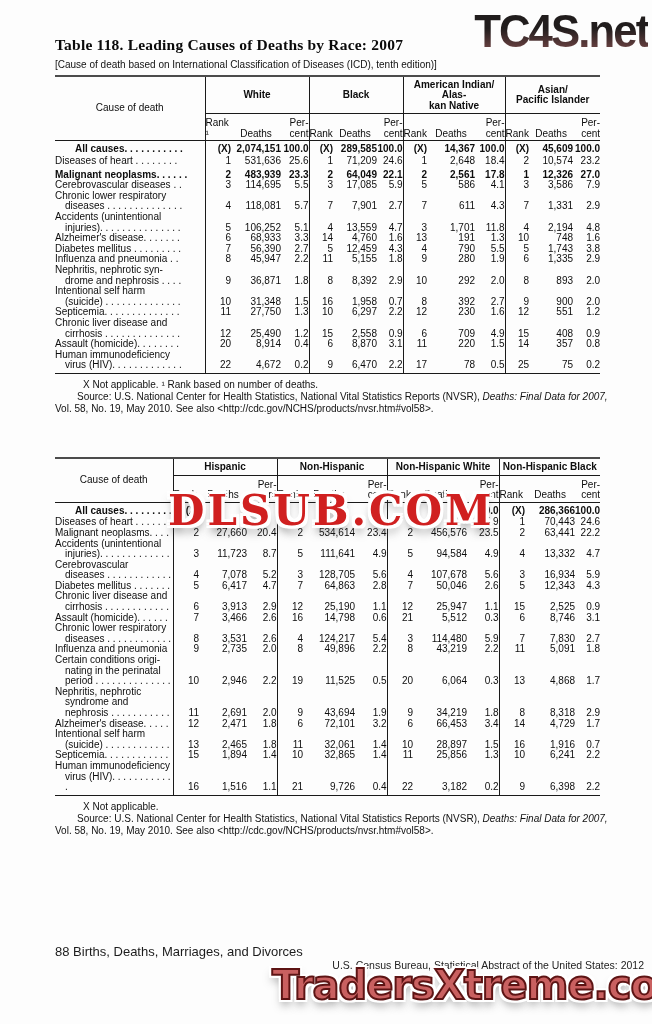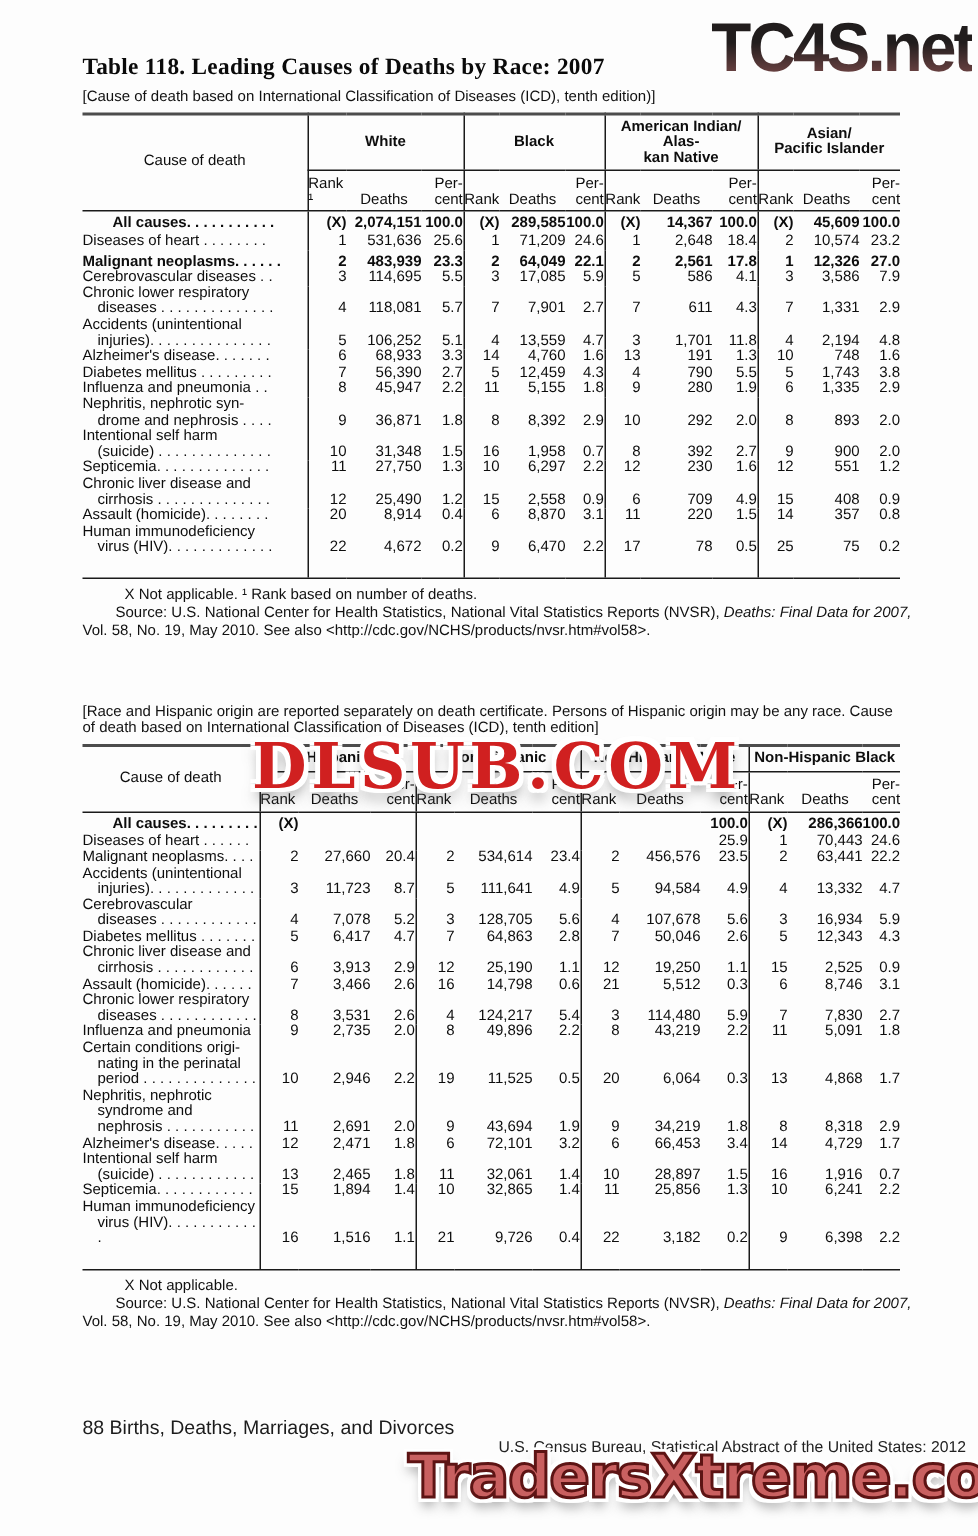--- a/index.html
+++ b/index.html
@@ -21,21 +21,21 @@
   .h-rank{text-align:left;padding-left:3px;border-left:1px solid #1a1a1a;}
   .h-deaths{text-align:center;}
   .h-pct{text-align:right;padding-right:3px;}
   tbody td{vertical-align:bottom;}
   .c-cause{padding-left:2px;margin-left:40px;}
   .c-rank{text-align:right;padding-right:2px;border-left:1px solid #1a1a1a;}
   .c-deaths{text-align:right;padding-right:4px;}
   .c-pct{text-align:right;padding-right:3px;}
   tr.bold-row td{font-weight:bold;padding-top:3px;padding-bottom:1px;}
   tr.gap td{padding-top:3px;font-weight:bold;}
-  tbody tr:last-child td{border-bottom:1px solid #1a1a1a;padding-bottom:14px;}
+  tbody tr:last-child td{border-bottom:1px solid #1a1a1a;padding-bottom:2px;}
   tr.bold-row .c-cause{padding-left:20px;}
   .lbl-cont{padding-left:10px;}
 
   .footnote{font-size:10px;margin:5px 0 1px;padding-left:28px;}
   .source{font-size:10px;line-height:12px;margin:0;}
   .source .l1{text-indent:22px;white-space:nowrap;}
   .src-italic{font-style:italic;}
   .spacer{height:42px;}
 
   .footer-left{position:absolute;left:55px;top:944px;font-size:13px;color:#1c1c1c;}
@@ -399,21 +399,20 @@
       </table>
 
     <div class="footnote">X Not applicable. ¹ Rank based on number of deaths.</div>
     <div class="source">
       <div class="l1"><span>Source: U.S. National Center for Health Statistics, National Vital Statistics Reports (NVSR), </span><span class="src-italic">Deaths: Final Data for 2007,</span></div>
       <div class="l2">Vol. 58, No. 19, May  2010.  See also &lt;http://cdc.gov/NCHS/products/nvsr.htm#vol58&gt;.</div>
     </div>
 
     <div class="spacer"></div>
 
-    <div class="bracket-note">[Race and Hispanic origin are reported separately on death certificate. Persons of Hispanic origin may be any race. Cause of death based on International Classification of Diseases (ICD), tenth edition]</div>
 
     <table class="data">
       <colgroup>
         <col style="width:118px">
           <col style="width:26px">
           <col style="width:48px">
           <col style="width:30px">
         <col style="width:26px">
           <col style="width:52px">
           <col style="width:32px">
@@ -579,21 +578,21 @@
               <div>Chronic liver disease and</div>
               <div class="lbl-cont">cirrhosis . . . . . . . . . . . .</div>
             </td>
             <td class="c-rank">6</td>
             <td class="c-deaths">3,913</td>
             <td class="c-pct">2.9</td>
             <td class="c-rank">12</td>
             <td class="c-deaths">25,190</td>
             <td class="c-pct">1.1</td>
             <td class="c-rank">12</td>
-            <td class="c-deaths">19,250</td>
+            <td class="c-deaths">25,947</td>
             <td class="c-pct">1.1</td>
             <td class="c-rank">15</td>
             <td class="c-deaths">2,525</td>
             <td class="c-pct">0.9</td>
           </tr>
           <tr>
             <td class="c-cause">
               <div>Assault (homicide). . . . . .</div>
             </td>
             <td class="c-rank">7</td>

